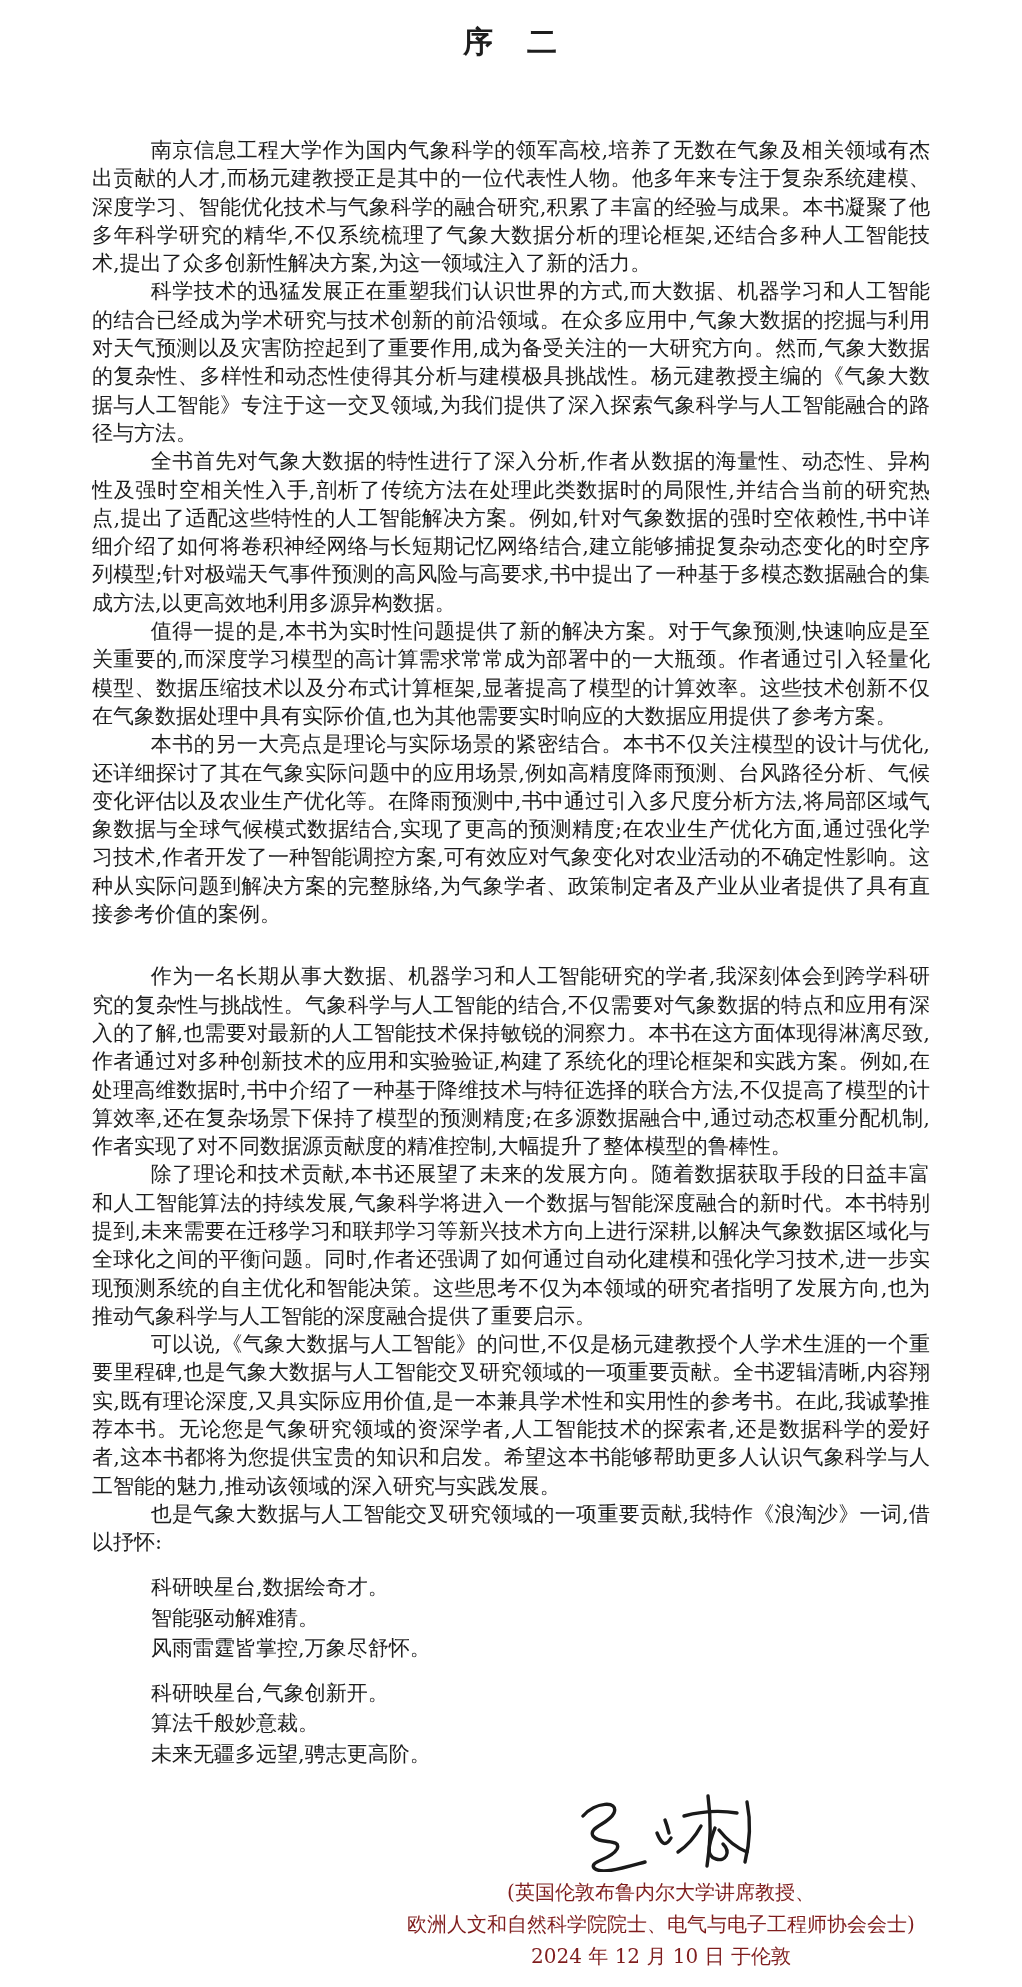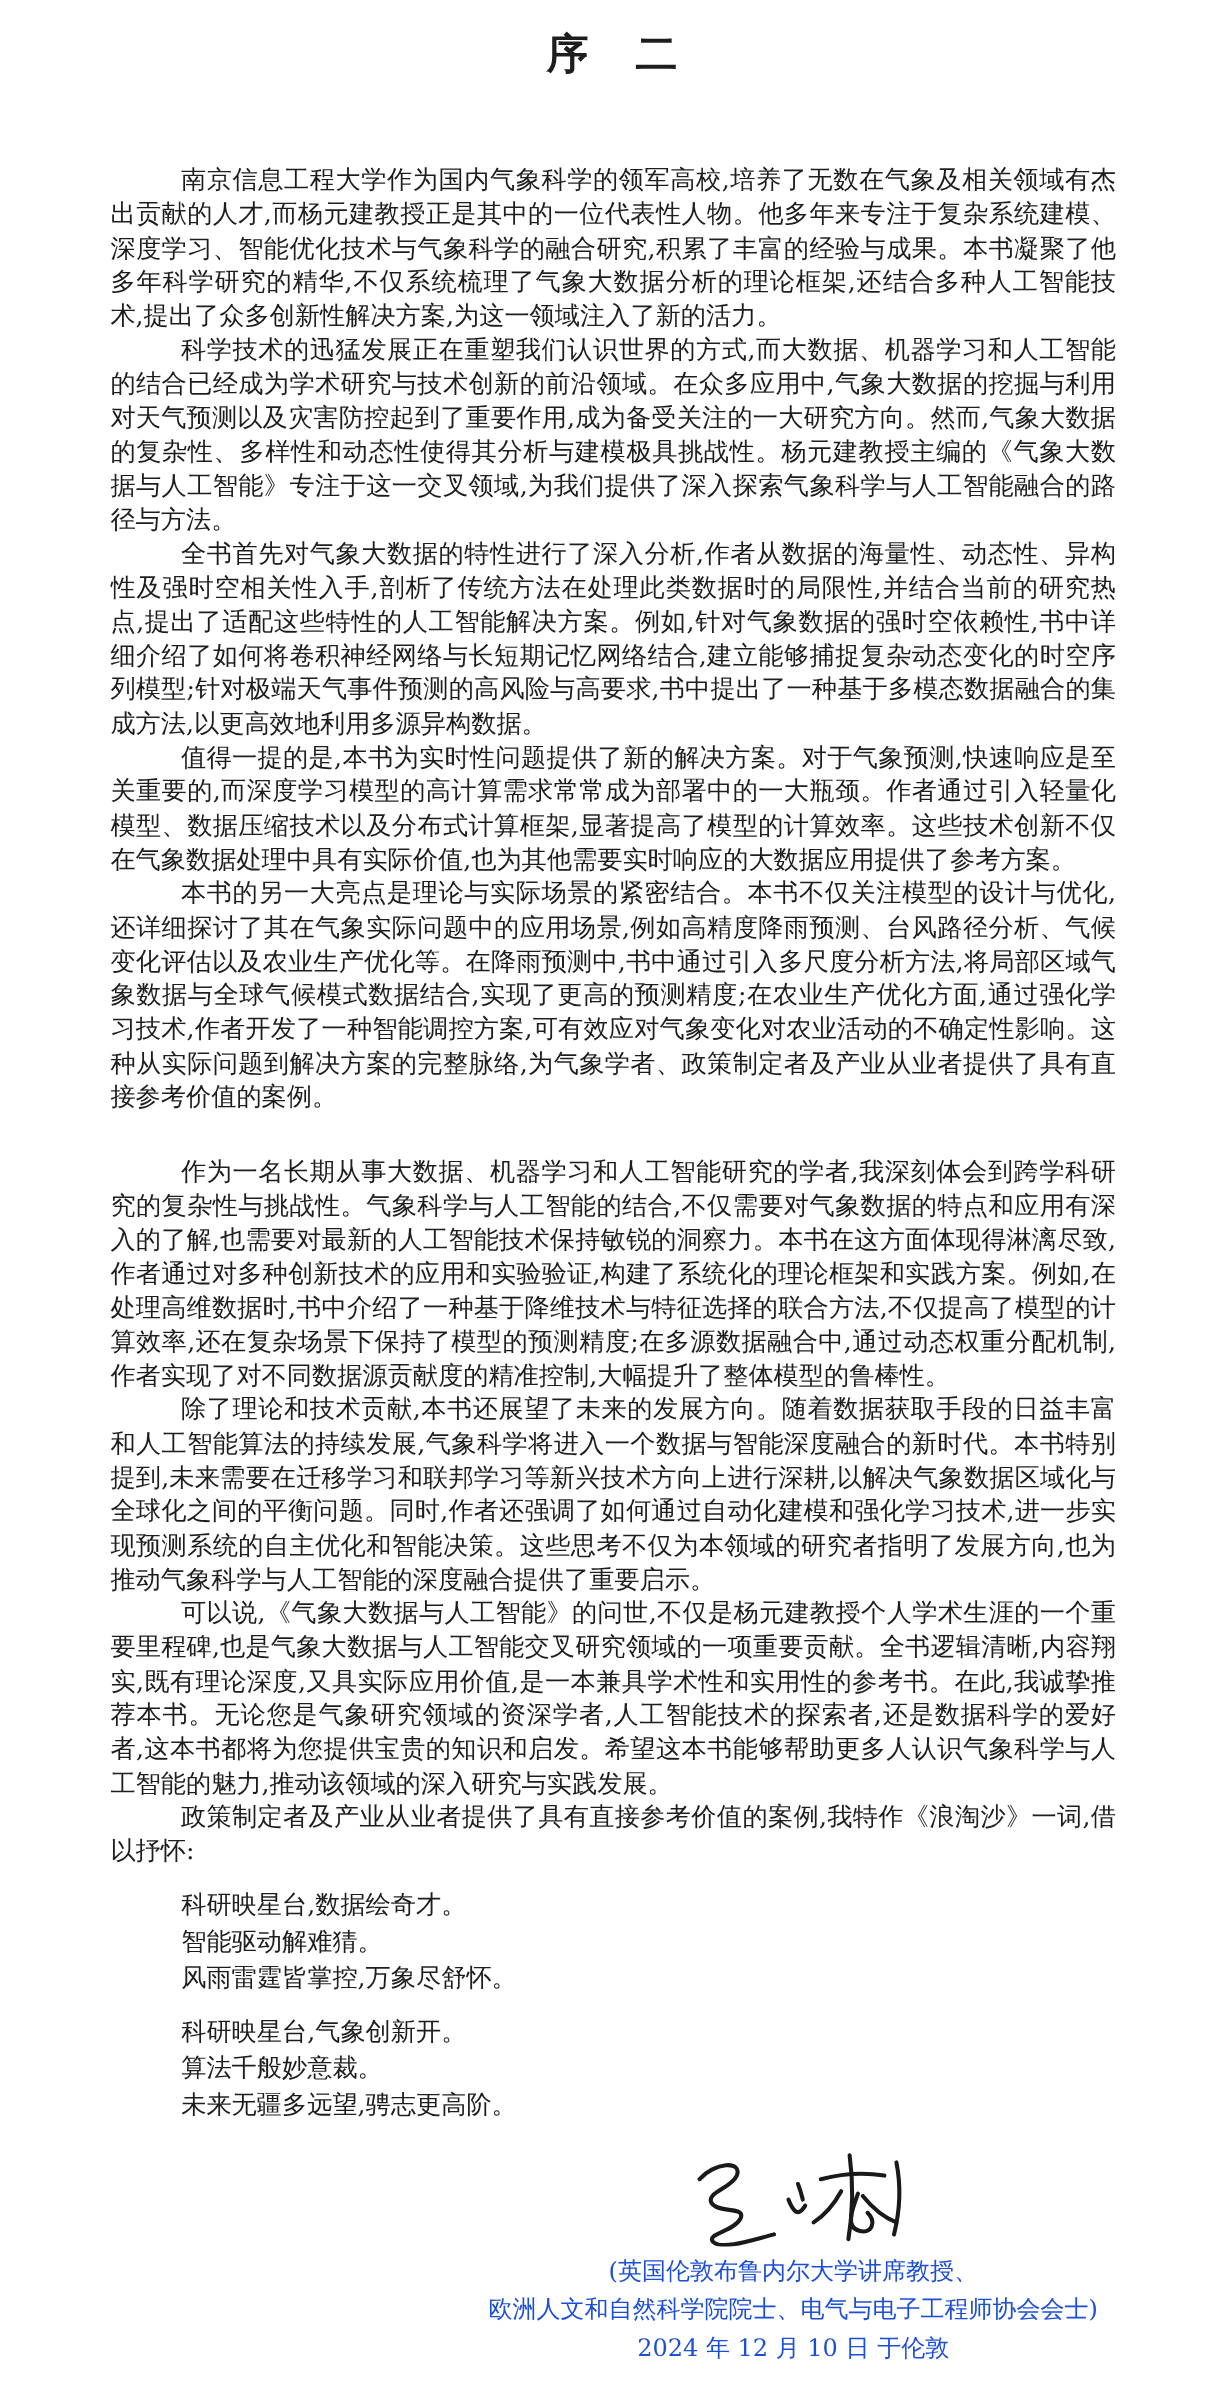--- a/index.html
+++ b/index.html
@@ -11,21 +11,21 @@
     margin:0 auto;
     background:#ffffff;
     font-family:"DejaVu Serif","Liberation Serif",serif;
     color:#1d1d1d;
     overflow:hidden;
   }
   .doc-title {
     position:absolute;
     top:22px; left:0; right:0;
     text-align:center;
-    font-size:35px;
+    font-size:30px;
     font-weight:bold;
     letter-spacing:2px;
   }
   .body-text {
     position:absolute;
     left:92px; right:92px; top:136px;
     height:1436px;
     font-size:21px;
     line-height:28.3px;
     text-align:justify;
@@ -48,40 +48,40 @@
   .sig-area {
     position:absolute;
     left:300px; top:1786px;
     width:722px;
     text-align:center;
   }
   .sig-svg { display:block; margin:0 auto 4px auto; }
   .sig-line {
     font-size:20px;
     line-height:32px;
-    color:#1d4ed8;
+    color:#7f1d1d;
   }
 </style>
 </head>
 <body>
 
 <div class="page">
 
   <h1 class="doc-title">序　二</h1>
 
   <div class="body-text">
     <p>南京信息工程大学作为国内气象科学的领军高校,培养了无数在气象及相关领域有杰出贡献的人才,而杨元建教授正是其中的一位代表性人物。他多年来专注于复杂系统建模、深度学习、智能优化技术与气象科学的融合研究,积累了丰富的经验与成果。本书凝聚了他多年科学研究的精华,不仅系统梳理了气象大数据分析的理论框架,还结合多种人工智能技术,提出了众多创新性解决方案,为这一领域注入了新的活力。</p>
     <p>科学技术的迅猛发展正在重塑我们认识世界的方式,而大数据、机器学习和人工智能的结合已经成为学术研究与技术创新的前沿领域。在众多应用中,气象大数据的挖掘与利用对天气预测以及灾害防控起到了重要作用,成为备受关注的一大研究方向。然而,气象大数据的复杂性、多样性和动态性使得其分析与建模极具挑战性。杨元建教授主编的《气象大数据与人工智能》专注于这一交叉领域,为我们提供了深入探索气象科学与人工智能融合的路径与方法。</p>
     <p>全书首先对气象大数据的特性进行了深入分析,作者从数据的海量性、动态性、异构性及强时空相关性入手,剖析了传统方法在处理此类数据时的局限性,并结合当前的研究热点,提出了适配这些特性的人工智能解决方案。例如,针对气象数据的强时空依赖性,书中详细介绍了如何将卷积神经网络与长短期记忆网络结合,建立能够捕捉复杂动态变化的时空序列模型;针对极端天气事件预测的高风险与高要求,书中提出了一种基于多模态数据融合的集成方法,以更高效地利用多源异构数据。</p>
     <p>值得一提的是,本书为实时性问题提供了新的解决方案。对于气象预测,快速响应是至关重要的,而深度学习模型的高计算需求常常成为部署中的一大瓶颈。作者通过引入轻量化模型、数据压缩技术以及分布式计算框架,显著提高了模型的计算效率。这些技术创新不仅在气象数据处理中具有实际价值,也为其他需要实时响应的大数据应用提供了参考方案。</p>
     <p>本书的另一大亮点是理论与实际场景的紧密结合。本书不仅关注模型的设计与优化,还详细探讨了其在气象实际问题中的应用场景,例如高精度降雨预测、台风路径分析、气候变化评估以及农业生产优化等。在降雨预测中,书中通过引入多尺度分析方法,将局部区域气象数据与全球气候模式数据结合,实现了更高的预测精度;在农业生产优化方面,通过强化学习技术,作者开发了一种智能调控方案,可有效应对气象变化对农业活动的不确定性影响。这种从实际问题到解决方案的完整脉络,为气象学者、政策制定者及产业从业者提供了具有直接参考价值的案例。</p>
     <p class="gap-before">作为一名长期从事大数据、机器学习和人工智能研究的学者,我深刻体会到跨学科研究的复杂性与挑战性。气象科学与人工智能的结合,不仅需要对气象数据的特点和应用有深入的了解,也需要对最新的人工智能技术保持敏锐的洞察力。本书在这方面体现得淋漓尽致,作者通过对多种创新技术的应用和实验验证,构建了系统化的理论框架和实践方案。例如,在处理高维数据时,书中介绍了一种基于降维技术与特征选择的联合方法,不仅提高了模型的计算效率,还在复杂场景下保持了模型的预测精度;在多源数据融合中,通过动态权重分配机制,作者实现了对不同数据源贡献度的精准控制,大幅提升了整体模型的鲁棒性。</p>
     <p>除了理论和技术贡献,本书还展望了未来的发展方向。随着数据获取手段的日益丰富和人工智能算法的持续发展,气象科学将进入一个数据与智能深度融合的新时代。本书特别提到,未来需要在迁移学习和联邦学习等新兴技术方向上进行深耕,以解决气象数据区域化与全球化之间的平衡问题。同时,作者还强调了如何通过自动化建模和强化学习技术,进一步实现预测系统的自主优化和智能决策。这些思考不仅为本领域的研究者指明了发展方向,也为推动气象科学与人工智能的深度融合提供了重要启示。</p>
     <p>可以说,《气象大数据与人工智能》的问世,不仅是杨元建教授个人学术生涯的一个重要里程碑,也是气象大数据与人工智能交叉研究领域的一项重要贡献。全书逻辑清晰,内容翔实,既有理论深度,又具实际应用价值,是一本兼具学术性和实用性的参考书。在此,我诚挚推荐本书。无论您是气象研究领域的资深学者,人工智能技术的探索者,还是数据科学的爱好者,这本书都将为您提供宝贵的知识和启发。希望这本书能够帮助更多人认识气象科学与人工智能的魅力,推动该领域的深入研究与实践发展。</p>
-    <p>政策制定者及产业从业者提供了具有直接参考价值的案例,我特作《浪淘沙》一词,借以抒怀:</p>
+    <p>也是气象大数据与人工智能交叉研究领域的一项重要贡献,我特作《浪淘沙》一词,借以抒怀:</p>
   </div>
 
   <div class="poem">
     <div class="stanza-1">
       <div class="poem-line">科研映星台,数据绘奇才。</div>
       <div class="poem-line">智能驱动解难猜。</div>
       <div class="poem-line">风雨雷霆皆掌控,万象尽舒怀。</div>
     </div>
     <div class="stanza-2">
       <div class="poem-line">科研映星台,气象创新开。</div>

